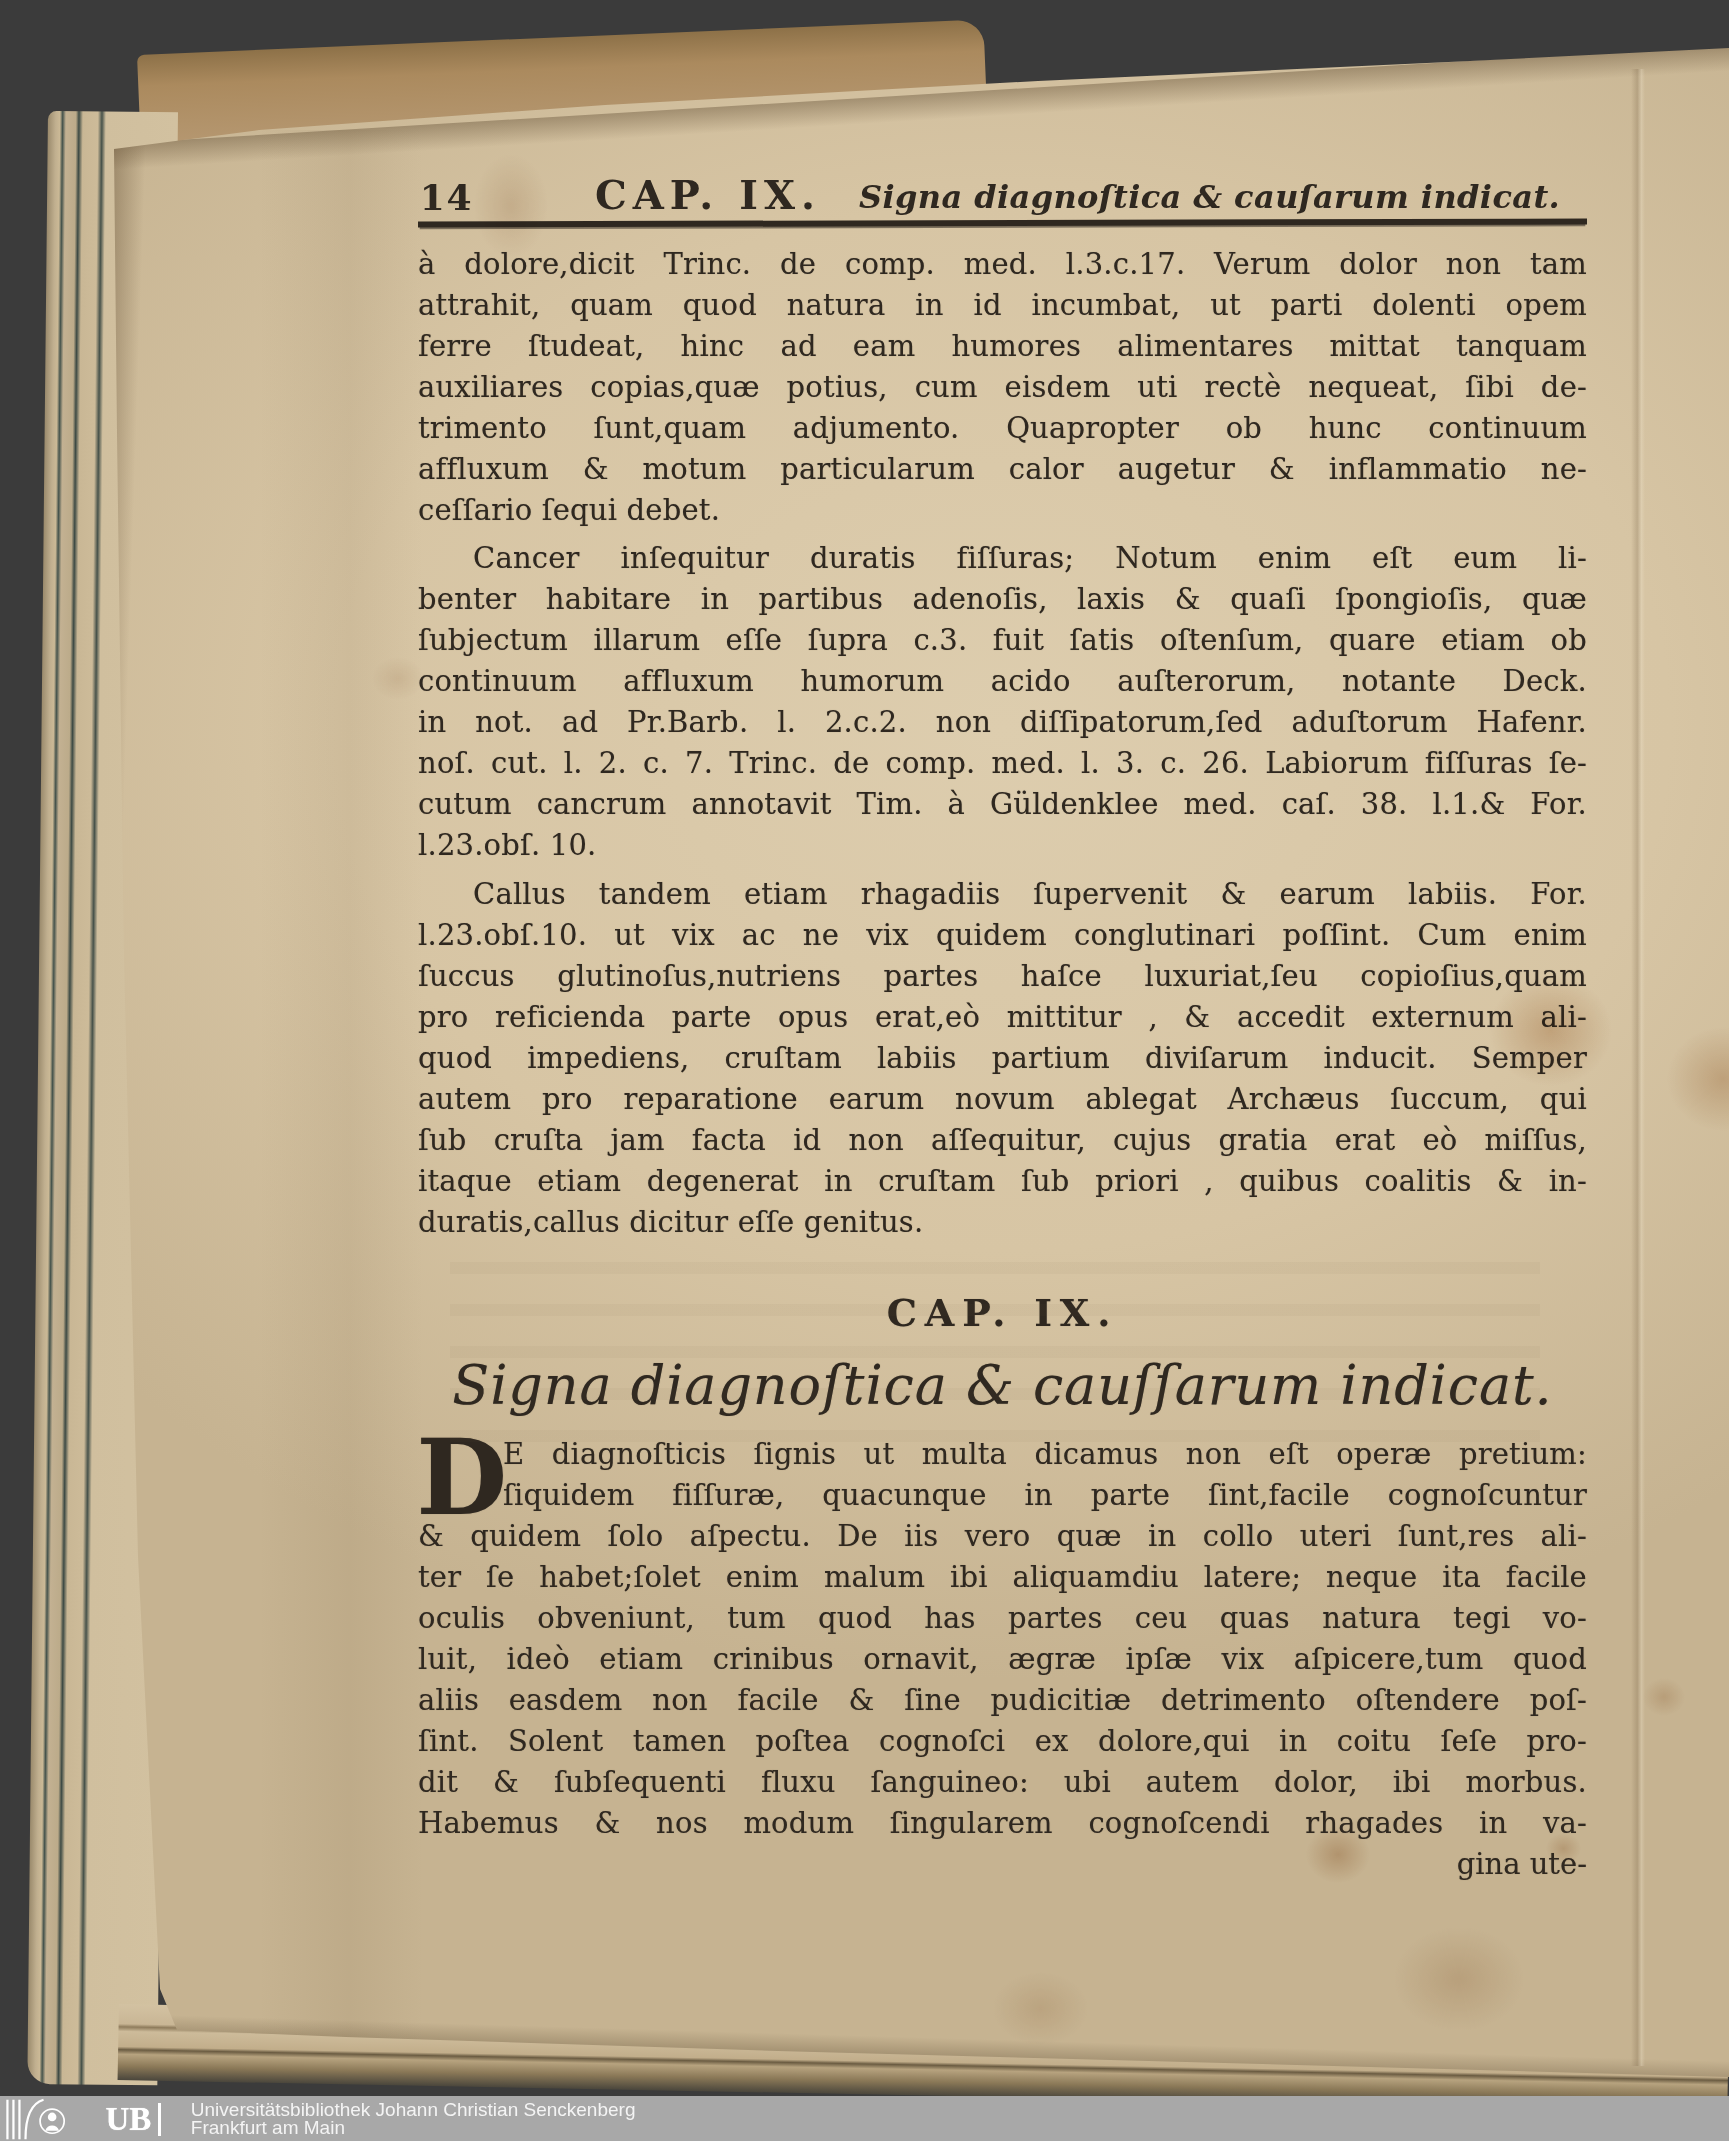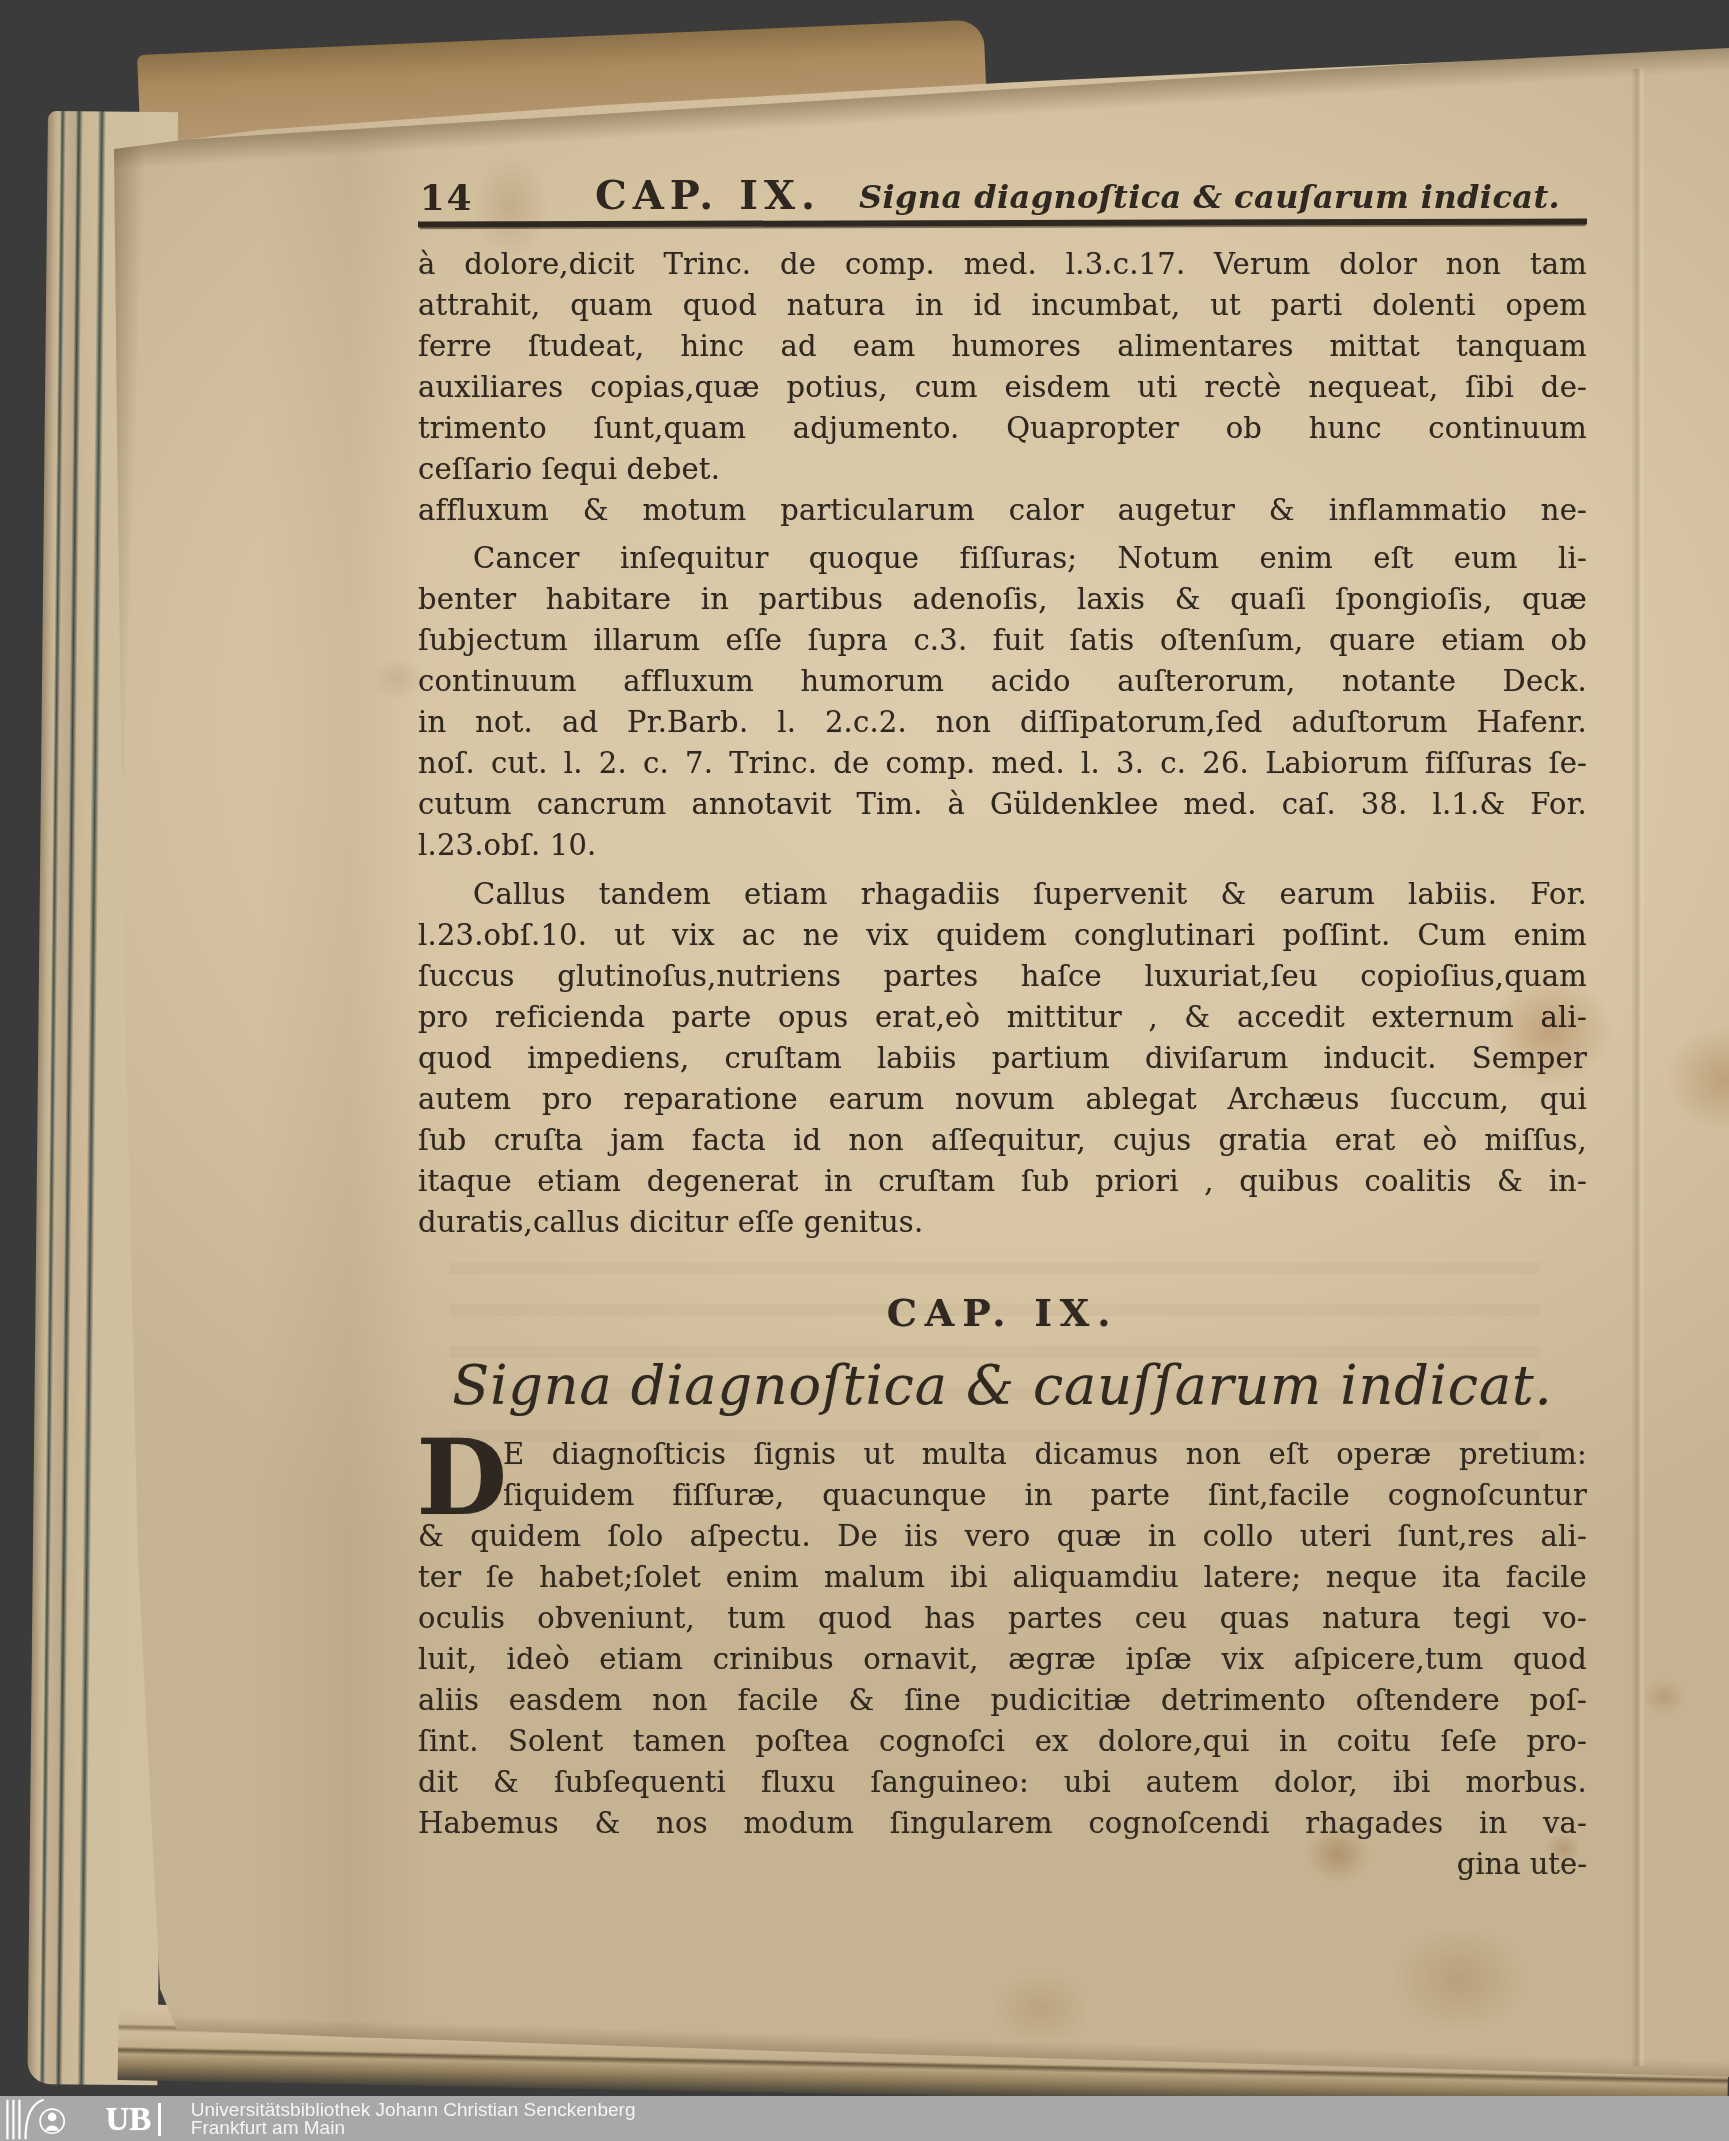--- a/index.html
+++ b/index.html
@@ -123,25 +123,25 @@
       </div>
       <div class="rule"></div>
 
       <div class="body-paragraphs">
           <div class="para">
             <div class="tline">à dolore,dicit Trinc. de comp. med. l.3.c.17.  Verum dolor non tam</div>
             <div class="tline">attrahit, quam quod natura in id incumbat, ut parti dolenti opem</div>
             <div class="tline">ferre ſtudeat, hinc ad eam humores alimentares mittat tanquam</div>
             <div class="tline">auxiliares copias,quæ potius, cum eisdem uti rectè nequeat, ſibi de-</div>
             <div class="tline">trimento ſunt,quam adjumento.   Quapropter ob hunc continuum</div>
+            <div class="tline">affluxum &amp; motum particularum calor augetur &amp; inflammatio ne-</div>
             <div class="tline nojust">ceſſario ſequi debet.</div>
-            <div class="tline">affluxum &amp; motum particularum calor augetur &amp; inflammatio ne-</div>
           </div>
           <div class="para">
-            <div class="tline indent">Cancer inſequitur quoque fiſſuras;  Notum enim eſt eum li-</div>
+            <div class="tline indent">Cancer inſequitur duratis fiſſuras;  Notum enim eſt eum li-</div>
             <div class="tline">benter habitare in partibus adenoſis, laxis &amp; quaſi ſpongioſis, quæ</div>
             <div class="tline">ſubjectum illarum eſſe ſupra c.3. fuit ſatis oſtenſum, quare etiam ob</div>
             <div class="tline">continuum affluxum humorum acido auſterorum, notante Deck.</div>
             <div class="tline">in not. ad Pr.Barb. l. 2.c.2.  non diſſipatorum,ſed aduſtorum Hafenr.</div>
             <div class="tline">noſ. cut. l. 2. c. 7.  Trinc. de comp. med. l. 3. c. 26.  Labiorum fiſſuras ſe-</div>
             <div class="tline">cutum cancrum annotavit Tim. à Güldenklee med. caſ. 38. l.1.&amp; For.</div>
             <div class="tline nojust">l.23.obſ. 10.</div>
           </div>
           <div class="para">
             <div class="tline indent">Callus tandem etiam rhagadiis ſupervenit &amp;  earum labiis. For.</div>

